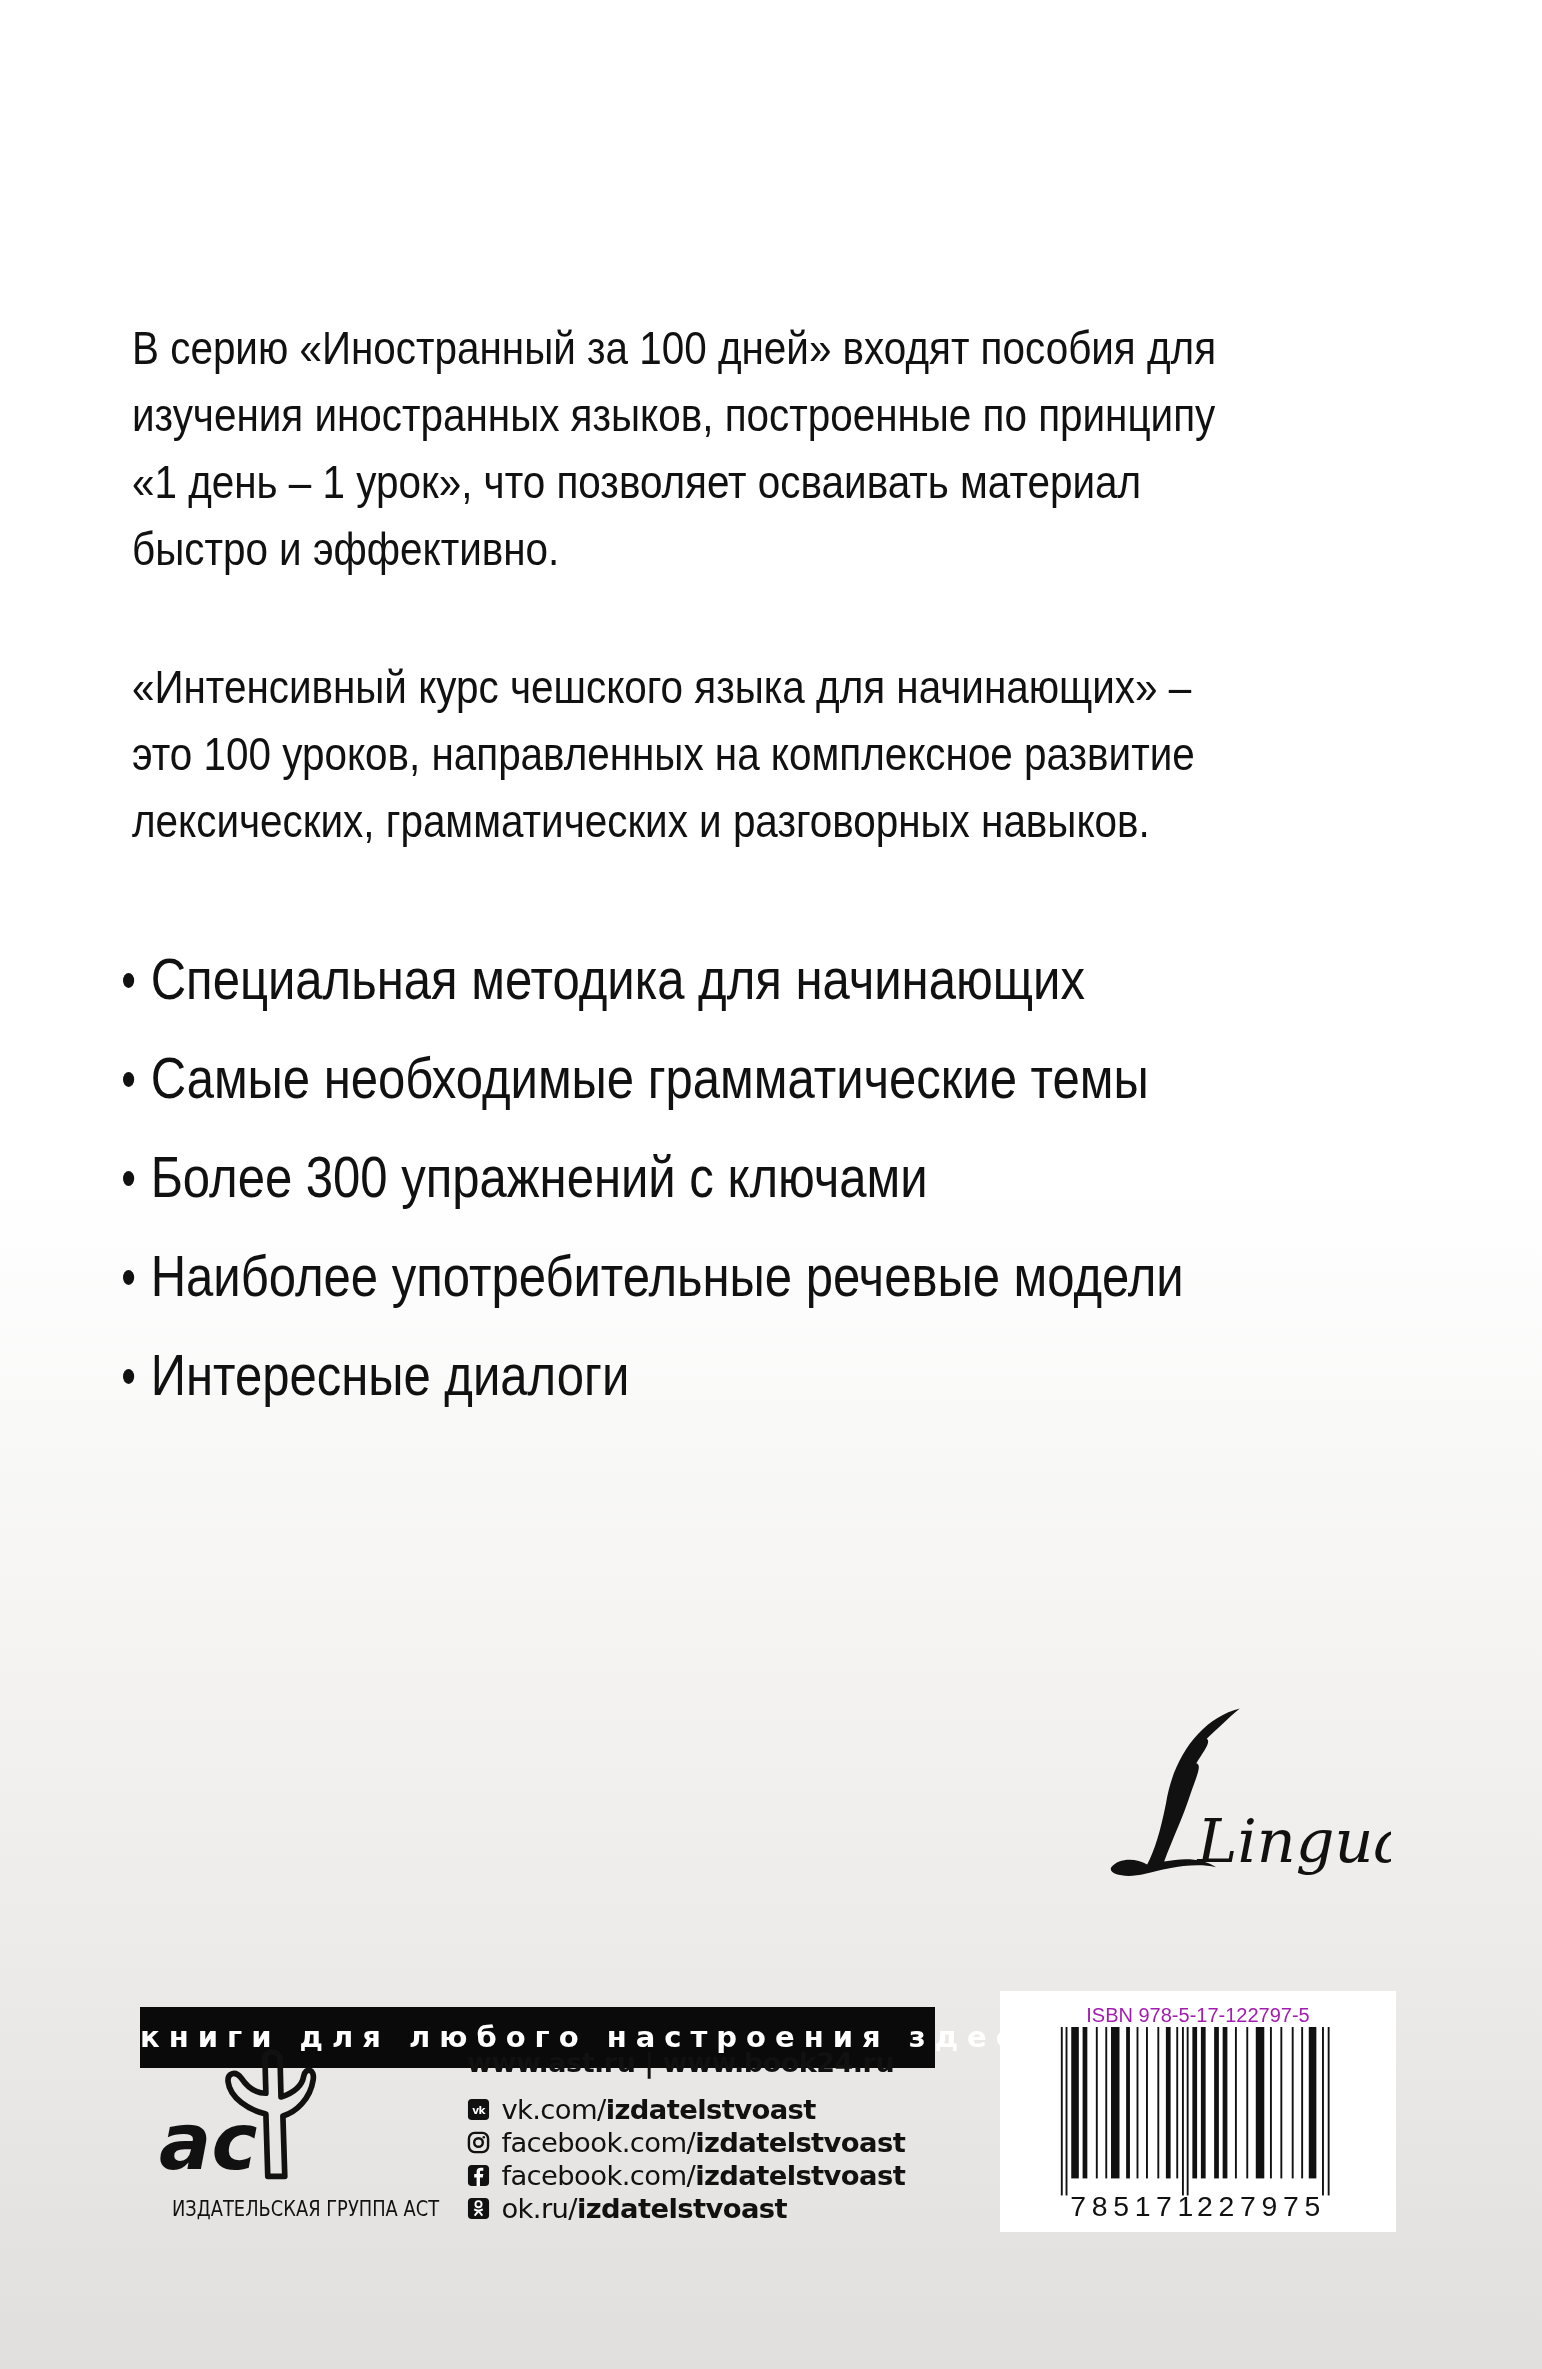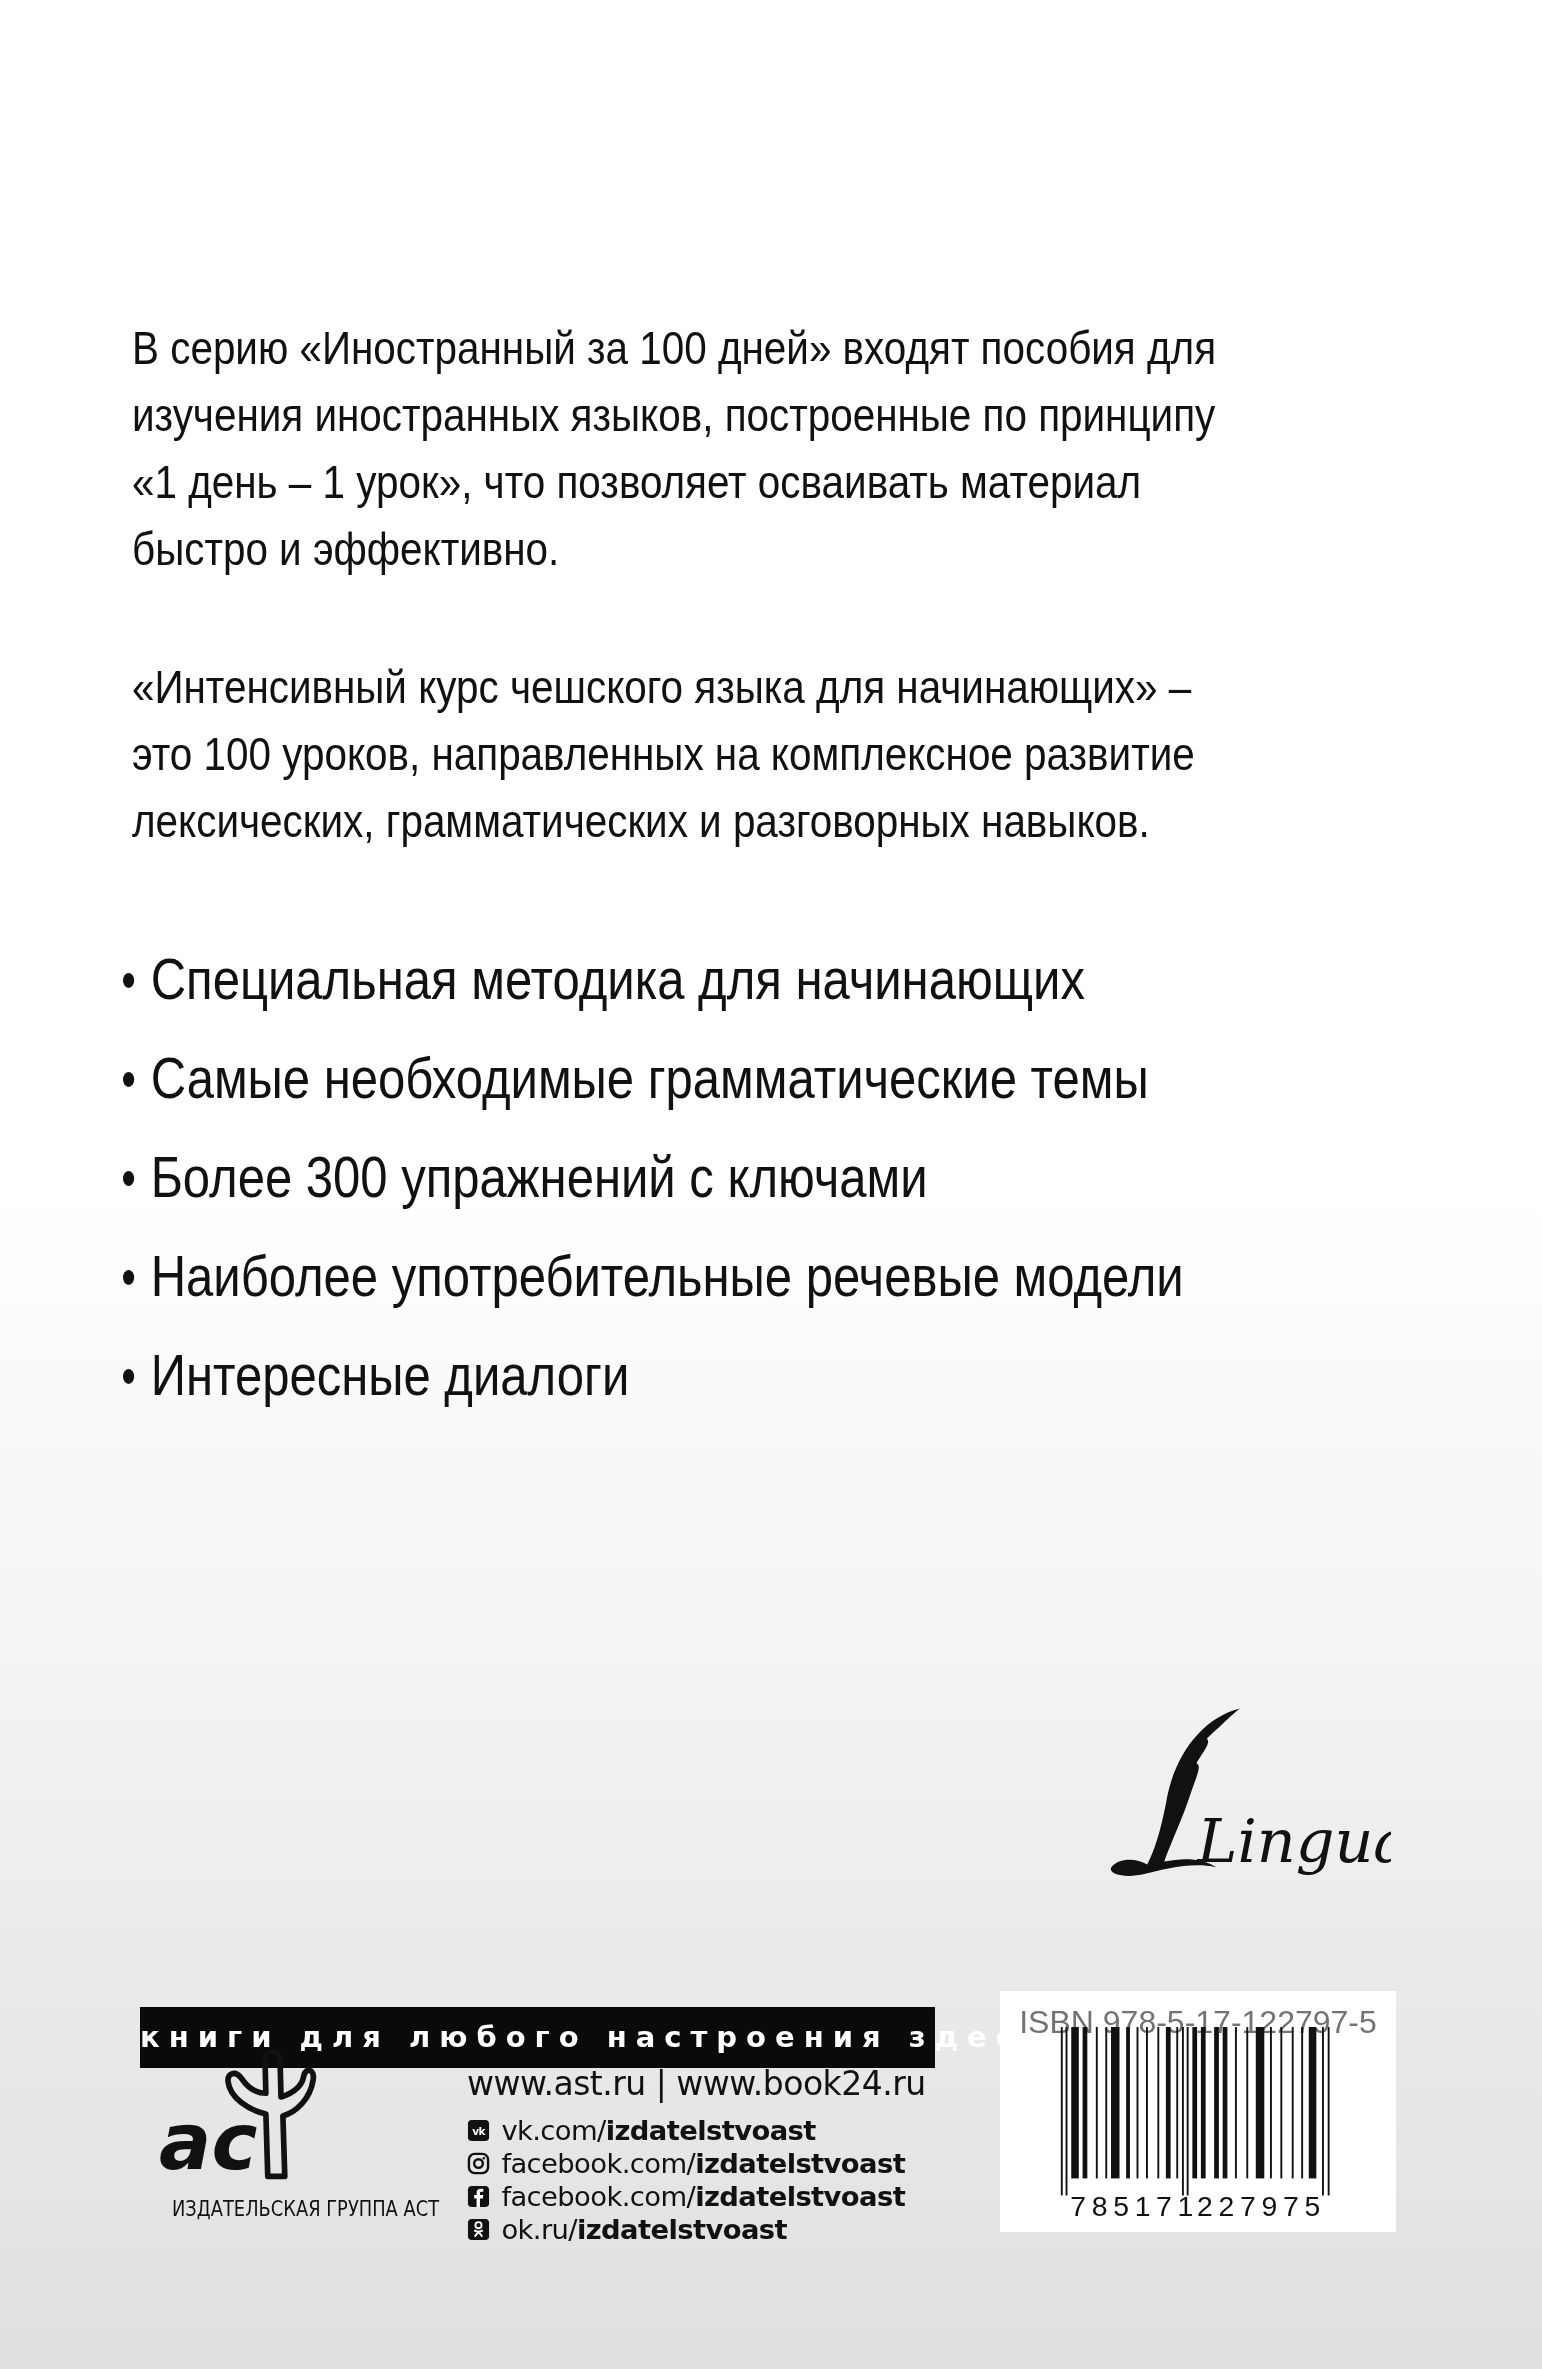--- a/index.html
+++ b/index.html
@@ -11,26 +11,26 @@
   .para div{height:67px;}
   .bullets{left:123px;top:942px;transform-origin:left top;transform:scaleX(0.86);}
   .bullet{font-size:57px;height:99px;line-height:74px;white-space:nowrap;}
   .bullet .dot{display:inline-block;width:13.2px;height:15px;background:#111;border-radius:50%;vertical-align:middle;margin-right:19px;position:relative;top:-3.8px;}
   .lingua{left:1098px;top:1699px;width:293px;height:189px;}
   .tagline{left:140px;top:2007px;width:795px;height:61px;background:#0a0a0a;color:#fff;
     font-family:"DejaVu Sans",sans-serif;font-weight:bold;font-size:29px;letter-spacing:9px;line-height:61px;text-align:center;white-space:nowrap;}
   .ast-logo{left:154px;top:2046px;width:237px;height:137px;}
   .ast-label{left:172px;top:2197px;font-family:"DejaVu Sans",sans-serif;font-size:21px;white-space:nowrap;transform-origin:left top;transform:scaleX(0.85);color:#111;}
   .contacts{left:467px;top:2044px;font-family:"DejaVu Sans",sans-serif;color:#111;}
-  .www{font-size:33px;font-weight:normal;white-space:nowrap;height:49px;line-height:38px;letter-spacing:-0.5px;margin-top:21px;}
+  .www{font-size:27px;font-weight:bold;white-space:nowrap;height:49px;line-height:38px;letter-spacing:-0.5px;}
   .social{font-size:27.4px;height:33px;line-height:32px;white-space:nowrap;display:flex;align-items:center;letter-spacing:-0.6px;}
   .social .ic{width:23px;height:23px;margin-right:11.4px;flex:none;display:flex;align-items:flex-start;justify-content:center;}
   .social b{font-weight:bold;text-align:right;}
   .isbn-box{left:1000px;top:1991px;width:396px;height:241px;background:#fff;}
-  .isbn-text{position:absolute;left:0;width:100%;top:13.2px;text-align:center;font-family:"Liberation Sans",sans-serif;font-size:32px;color:#737373;}
+  .isbn-text{position:absolute;left:0;width:100%;top:13.2px;text-align:center;font-family:"Liberation Sans",sans-serif;font-size:20px;color:#a21caf;}
   .barcode{position:absolute;left:57px;top:36px;width:284px;height:194px;}
 </style>
 </head>
 <body>
 
 <div class="abs para" style="top:314px;">
   <div>В серию «Иностранный за 100 дней» входят пособия для</div>
   <div>изучения иностранных языков, построенные по принципу</div>
   <div>«1 день – 1 урок», что позволяет осваивать материал</div>
   <div>быстро и эффективно.</div>

